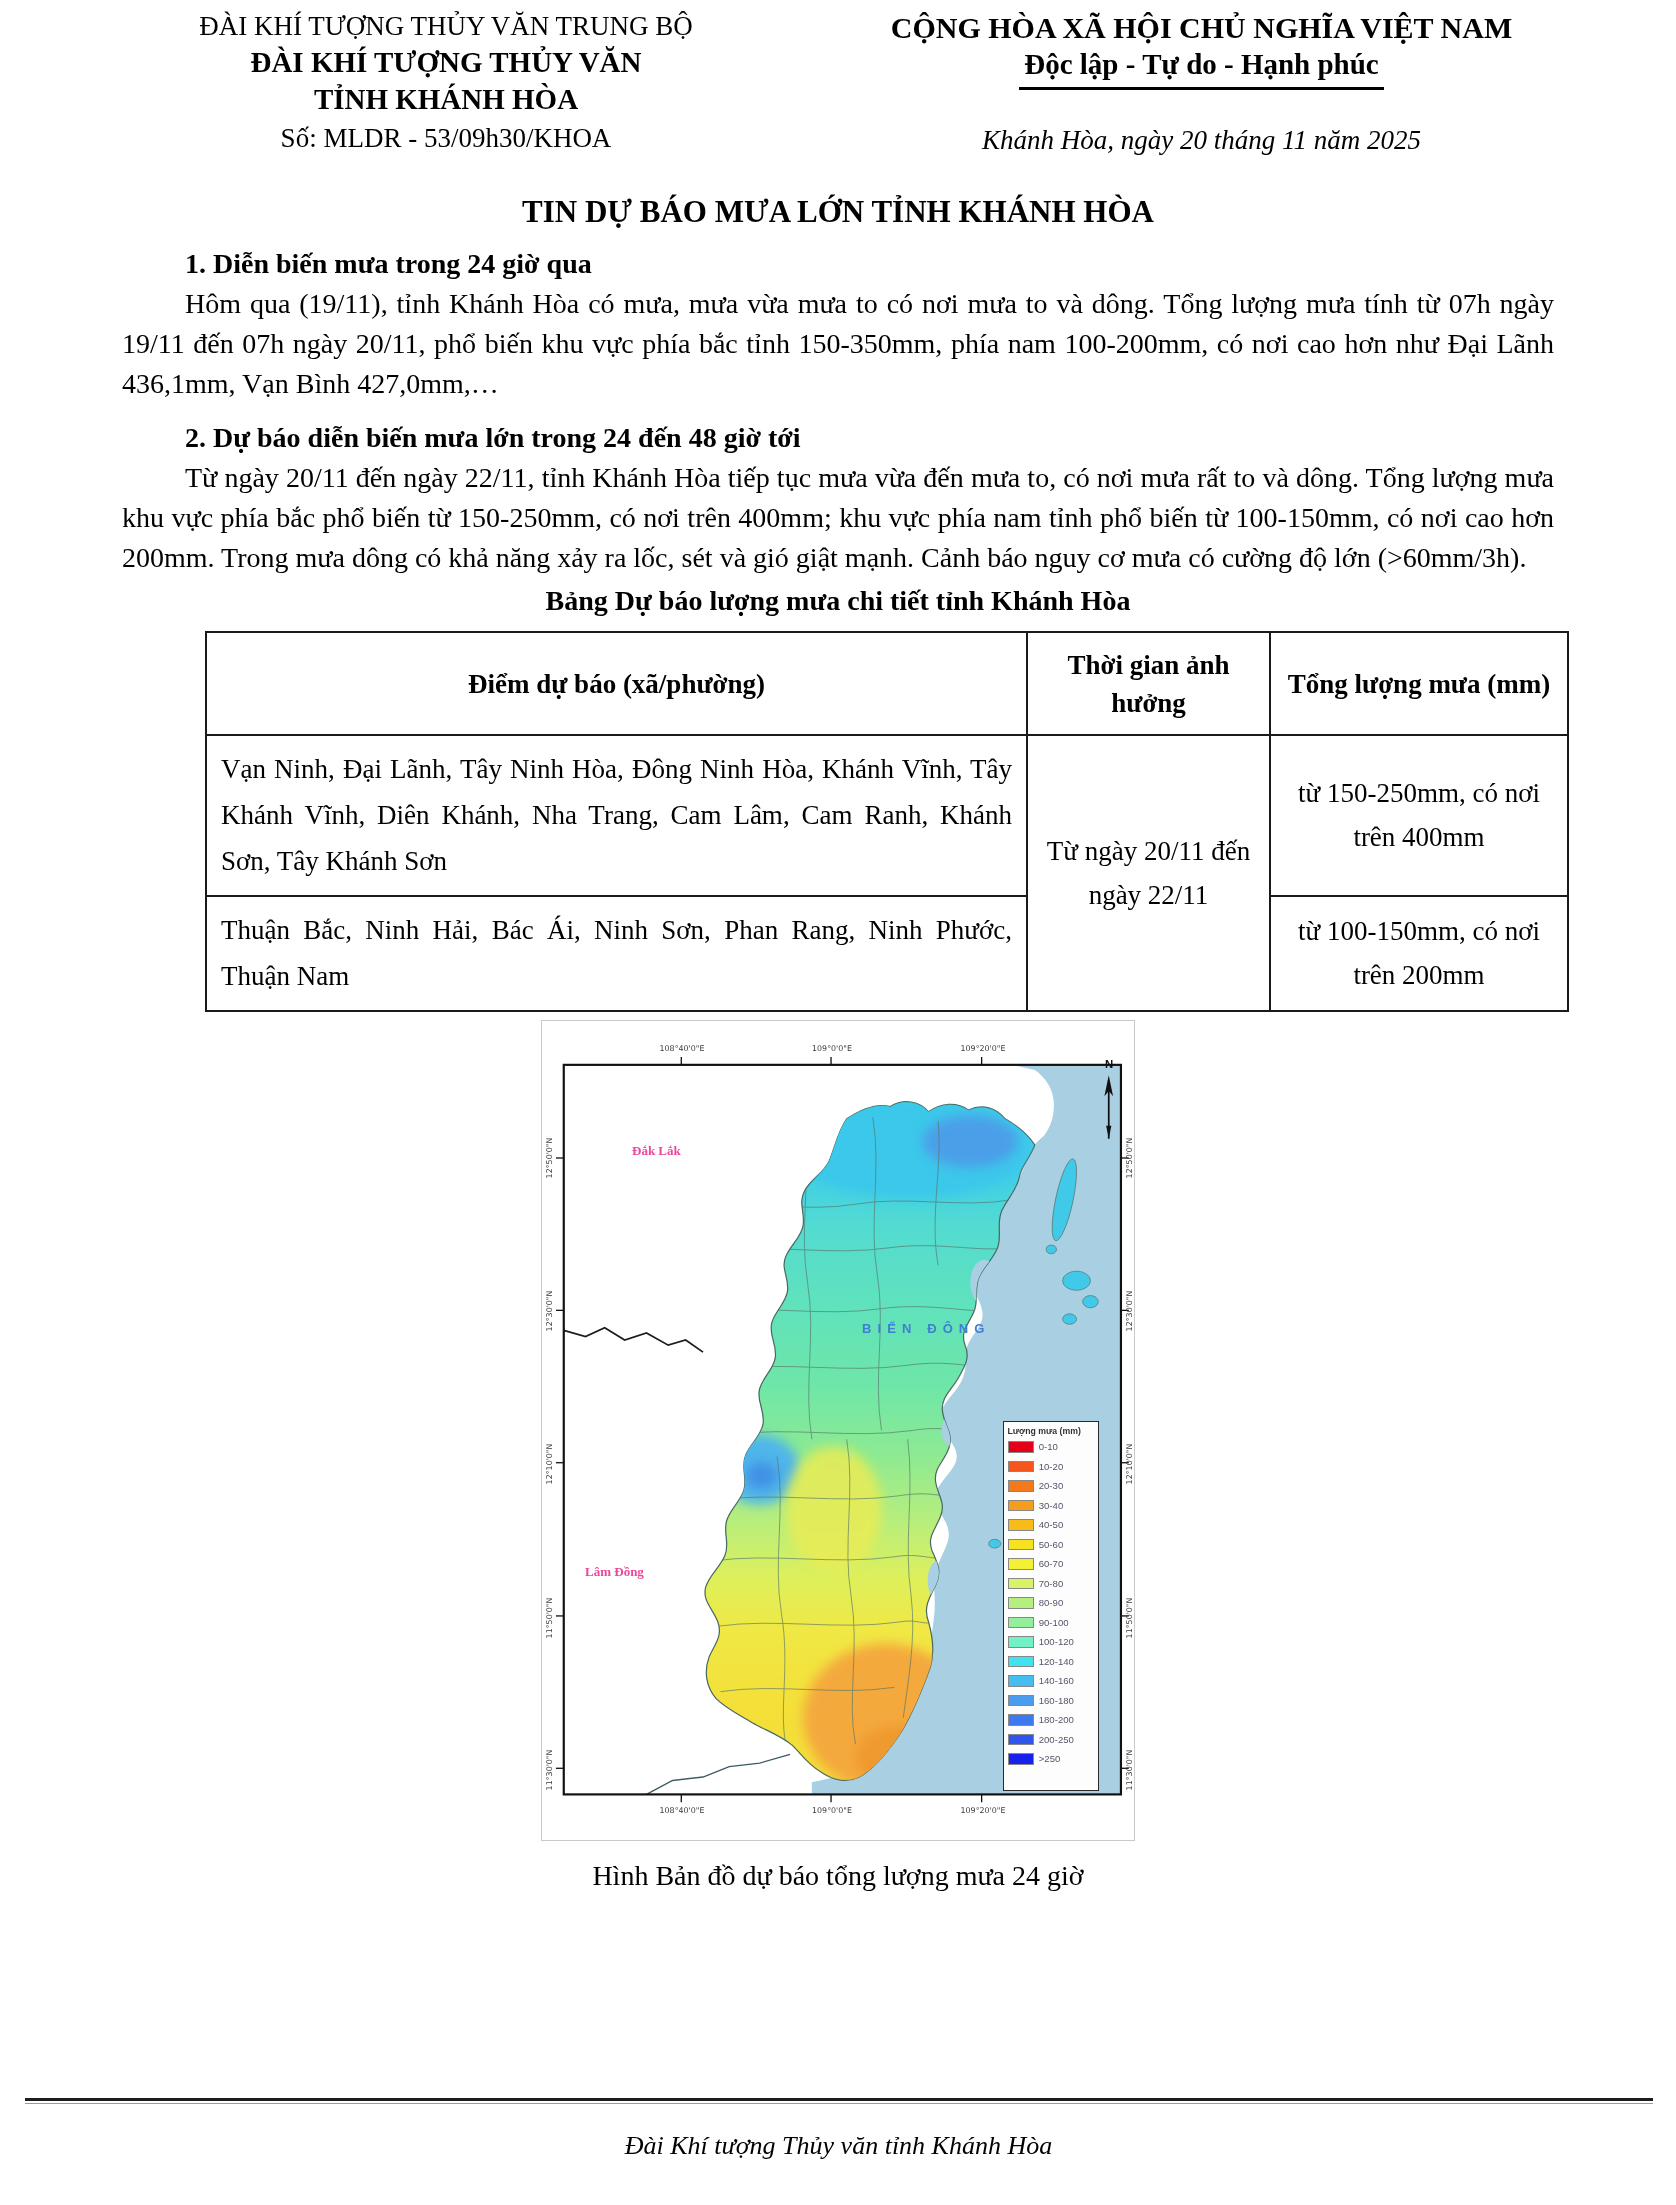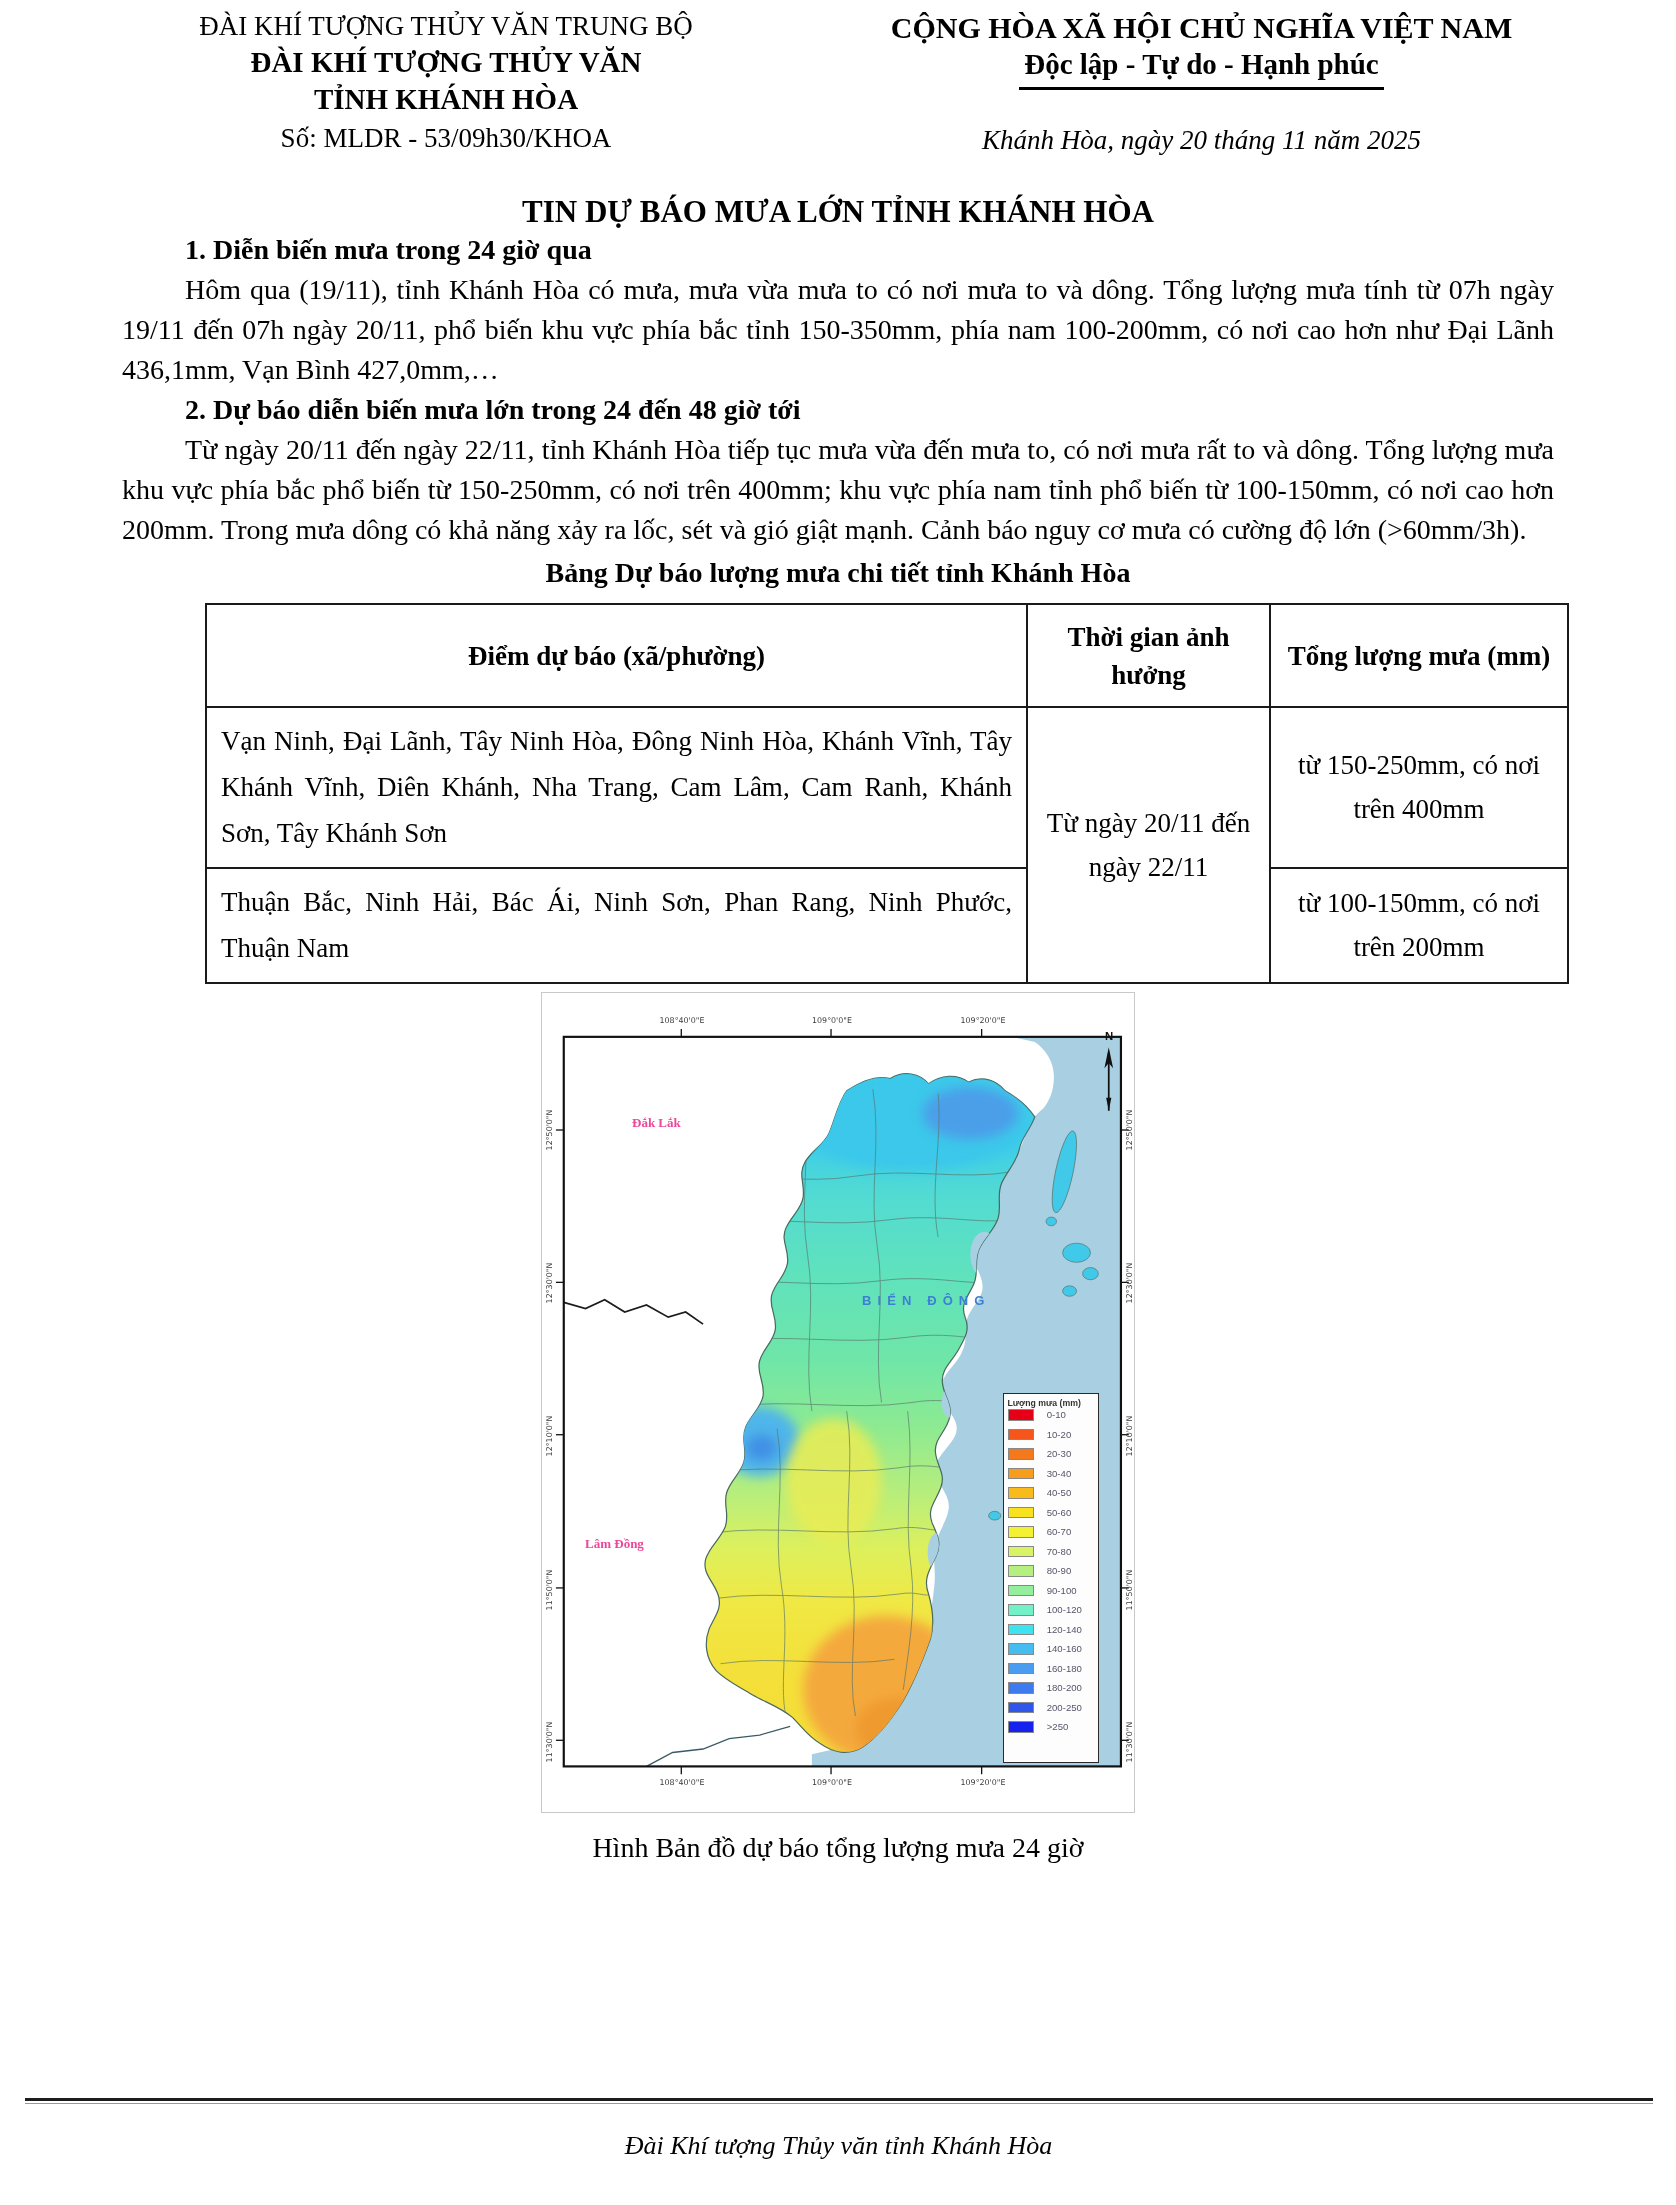--- a/index.html
+++ b/index.html
@@ -18,21 +18,21 @@
   .hl1{font-size:27px;line-height:35px;}
   .hl2{font-size:29px;font-weight:bold;line-height:37px;}
   .hl3{font-size:29px;font-weight:bold;line-height:37px;}
   .hnum{font-size:27px;line-height:38px;margin-top:1.7px;}
   .hr1{font-size:30px;font-weight:bold;line-height:37px;}
   .hr2{display:inline-block;font-size:29px;font-weight:bold;line-height:35px;border-bottom:3.5px solid #000;padding:0 5.2px 4.4px 5.2px;margin-top:1.7px;}
   .hdate{font-size:27px;font-style:italic;margin-top:35px;}
   
   .docbody{margin:0 122px;width:1432px;}
   .doc-title{text-align:center;font-weight:bold;font-size:31px;margin-top:37px;}
-  .sec-h{font-weight:bold;font-size:28px;line-height:40px;text-indent:63px;}
+  .sec-h{font-weight:bold;font-size:28px;line-height:40px;text-indent:63px;margin-top:14px;}
   .para{font-size:28px;line-height:40px;text-align:justify;text-indent:63px;}
   .tbl-title{text-align:center;font-weight:bold;font-size:28px;margin-top:7px;}
   
   table.fc{border-collapse:collapse;margin:14px 0 0 83px;table-layout:fixed;width:1314px;}
   table.fc td,table.fc th{border:2.6px solid #1a1a1a;font-size:27px;vertical-align:middle;}
   th.c1{width:805px;} th.c2{width:227px;} th.c3{width:282px;}
   table.fc th{font-weight:bold;text-align:center;padding:12.2px 7px;line-height:38px;}
   td.loc{ text-align:justify;padding:10.5px 14px;line-height:46px;}
   td.mid{ text-align:center;padding:7px 10.5px;line-height:44px;}
   td.amt{ text-align:center;padding:7px 12.2px;line-height:44px;}
@@ -40,21 +40,21 @@
   .map-wrap{width:594px;height:821px;margin:8.7px auto 0 auto;position:relative;border:0.9px solid #c9c9c9;box-sizing:border-box;background:#fff;}
   .map-wrap svg{position:absolute;left:0;top:0;}
   .ovl{position:absolute;left:0;top:0;width:100%;height:100%;pointer-events:none;}
   .tick{position:absolute;transform:translate(-50%,0);font-family:"DejaVu Sans",sans-serif;font-size:7.9px;color:#3a3a3a;white-space:nowrap;}
   .tick-v{transform:translate(-50%,-50%) rotate(-90deg);}
   .lbl-prov{position:absolute;font-weight:bold;font-size:13px;color:#ec4899;font-family:"Liberation Serif",serif;white-space:nowrap;}
   .lbl-sea{position:absolute;font-weight:bold;font-size:13px;letter-spacing:6.1px;color:#3f7fd2;font-family:"Liberation Sans","DejaVu Sans",sans-serif;white-space:nowrap;}
   .lbl-n{position:absolute;font-weight:bold;font-size:11.4px;color:#111;font-family:"Liberation Sans",sans-serif;}
   .legend{position:absolute;left:461px;top:400px;width:96px;height:370px;background:#fdfdfd;border:1.7px solid #2a2a2a;box-sizing:border-box;padding:2.6px 3.5px;}
   .lg-title{font-family:"Liberation Sans","DejaVu Sans",sans-serif;font-size:8.7px;font-weight:bold;color:#333;white-space:nowrap;line-height:12.2px;}
-  .lg-row{display:flex;align-items:flex-start;height:19.5px;gap:8px;}
+  .lg-row{display:flex;align-items:center;height:19.5px;}
   .lg-sw{display:inline-block;width:26px;height:11.4px;border:0.9px solid #888;box-sizing:border-box;margin-right:5.2px;flex:none;}
   .lg-lb{font-family:"Liberation Sans","DejaVu Sans",sans-serif;font-size:9.6px;color:#55556a;white-space:nowrap;}
   .caption{text-align:center;font-size:28px;margin-top:19px;}
   
   .footer{position:absolute;left:0;top:2098px;width:100%;}
   .rule1{margin:0 24.5px;border-top:3.5px solid #1d1d1d;}
   .rule2{margin:1.7px 24.5px 0 24.5px;border-top:0.9px solid #999;}
   .f1{text-align:center;font-size:26px;font-style:italic;margin-top:23px;line-height:37px;}
   .f2{text-align:center;font-size:26px;font-style:italic;line-height:37px;}
 </style>

